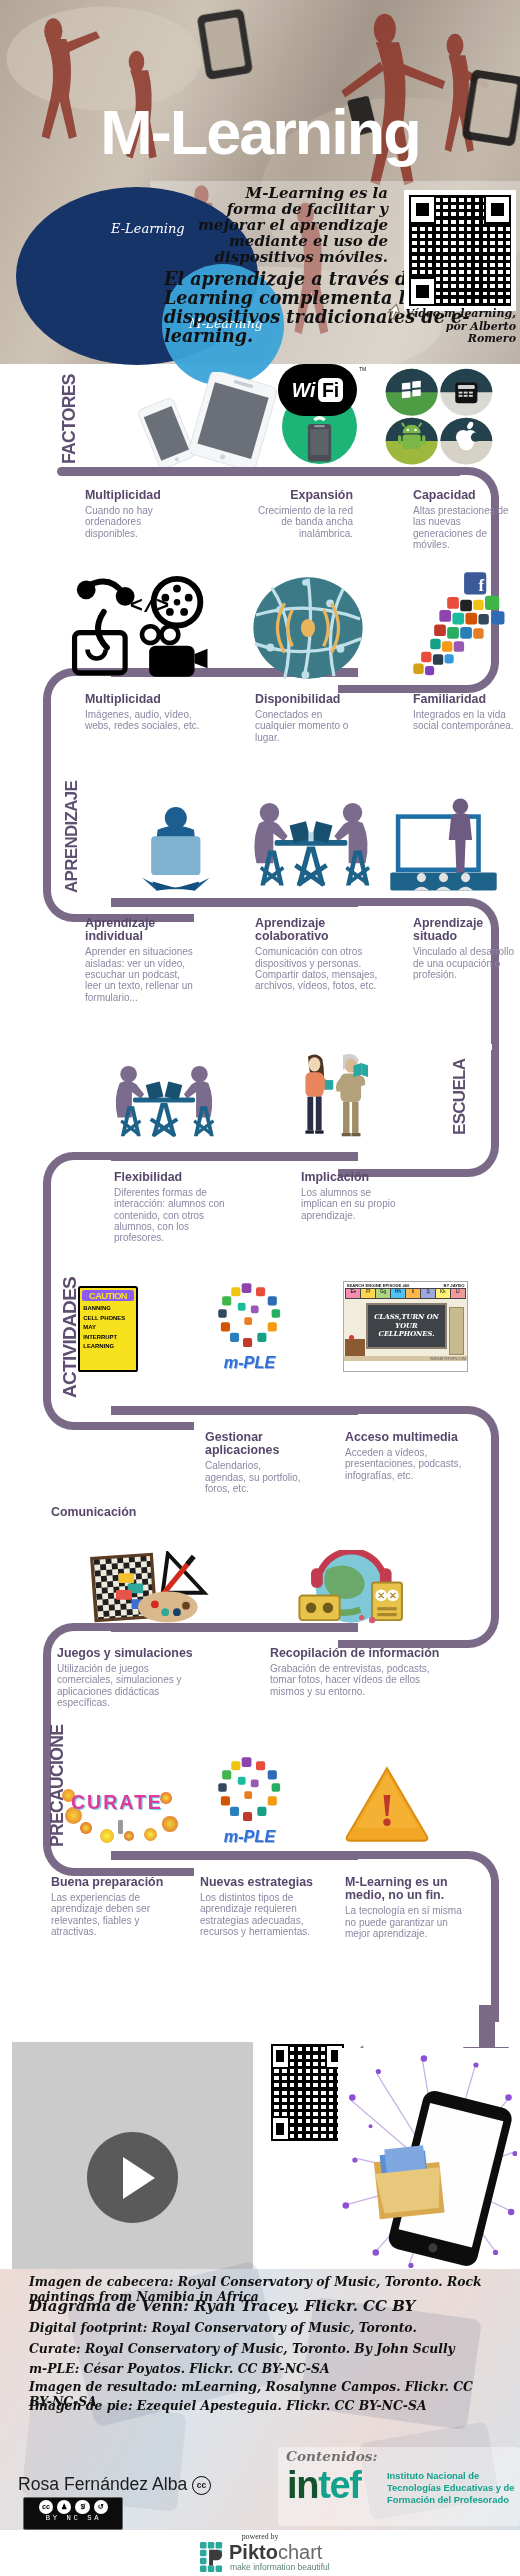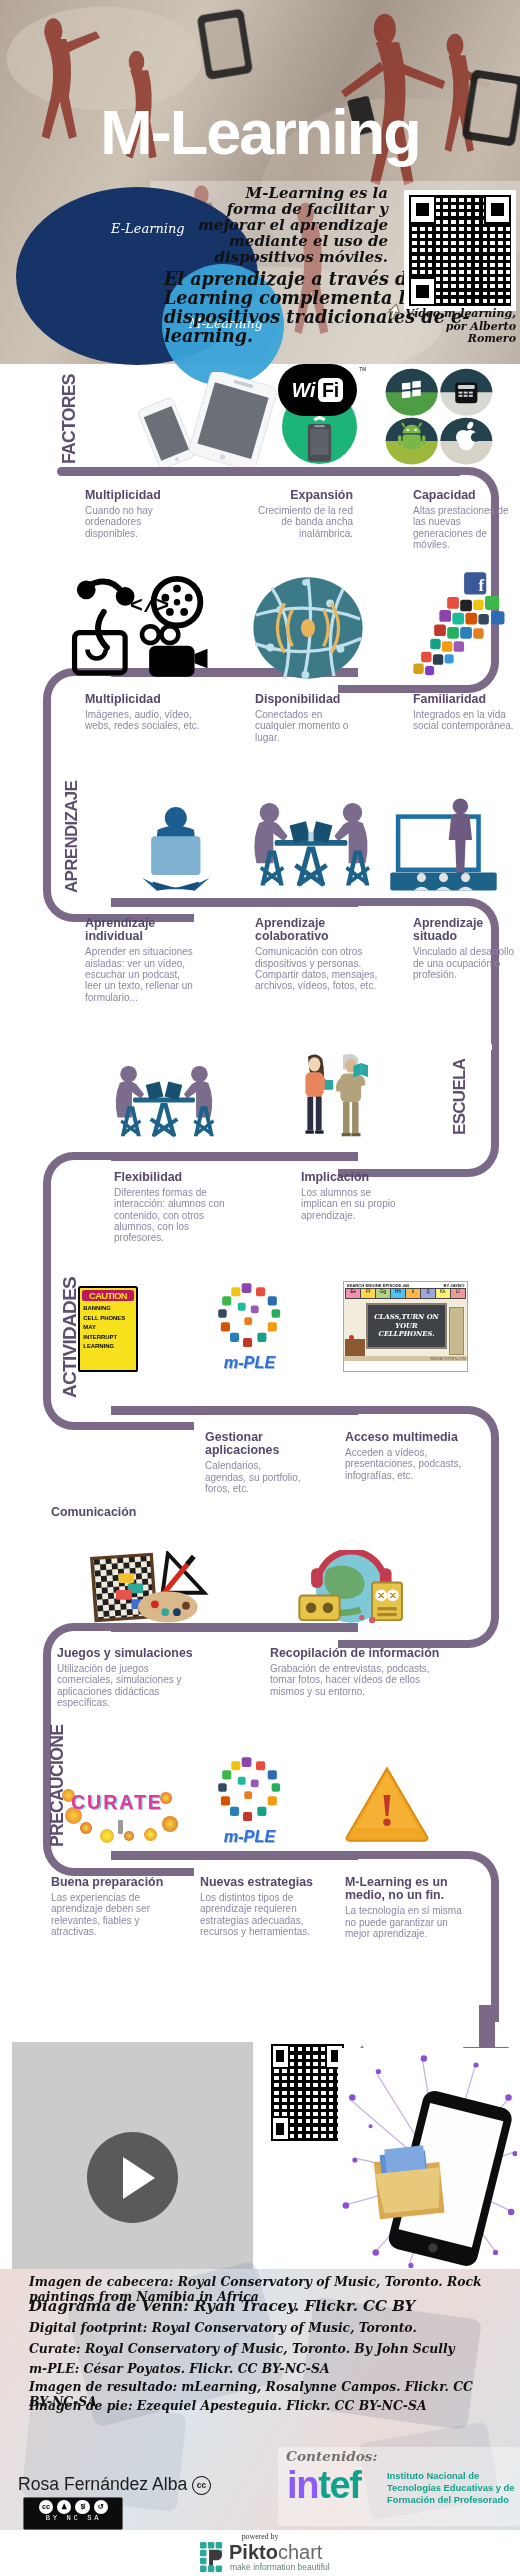--- a/index.html
+++ b/index.html
@@ -422,21 +422,21 @@
     <div class="b">Diferentes formas de interacción: alumnos con contenido, con otros alumnos, con los profesores.</div>
   </div>
   <div class="abs" style="left:301px;top:1171px;width:107px;">
     <div class="h">Implicación</div>
     <div class="b">Los alumnos se implican en su propio aprendizaje.</div>
   </div>
 
   <div class="vlabel" style="left:59px;top:1291px;height:107px;width:34px;font-size:19px;">ACTIVIDADES</div>
 
   <div class="abs" style="left:78px;top:1286px;width:60px;height:86px;background:#f7e11c;border:2.6px solid #000;border-radius:2.6px;box-sizing:border-box;">
-    <div style="background:#be185d;border-radius:2.6px;margin:2px;text-align:center;">
+    <div style="background:#8b5cf6;border-radius:2.6px;margin:2px;text-align:center;">
       <span style="color:#f7e11c;font-weight:bold;font-size:9.4px;letter-spacing:-0.7px;">CAUTION</span>
     </div>
     <div style="padding:1.3px 3.3px;font-weight:bold;font-size:5.9px;line-height:1.6;color:#000;">
       <div>BANNING</div>
       <div>CELL PHONES</div>
       <div>MAY</div>
       <div>INTERRUPT</div>
       <div>LEARNING</div>
     </div>
   </div>
@@ -730,21 +730,21 @@
       <span class="ccirc">cc</span>
       <span class="ccirc">♟</span>
       <span class="ccirc">$̸</span>
       <span class="ccirc">↺</span>
     </div>
     <div style="color:#fff;font-size:7.2px;text-align:center;letter-spacing:2.6px;font-family:'Liberation Mono',monospace;">BY NC SA</div>
   </div>
 
   <div class="abs" style="left:278px;top:2447px;width:242px;height:79px;background:rgba(255,255,255,0.40);border-radius:3.9px;"></div>
   <div class="abs" style="left:287px;top:2466px;font-size:38px;font-weight:bold;line-height:1;letter-spacing:-1.3px;">
-    <span style="color:#8b5cf6;">in</span><span style="color:#12a28c;">tef</span>
+    <span style="color:#14532d;">in</span><span style="color:#12a28c;">tef</span>
   </div>
   <div class="abs" style="left:387px;top:2470px;width:130px;font-size:9.4px;font-weight:bold;color:#12a28c;line-height:1.3;">Instituto Nacional de Tecnologías Educativas y de Formación del Profesorado</div>
 
   <div class="abs" style="left:0;top:2530px;width:520px;height:46px;background:#fff;"></div>
   <div class="abs" style="left:0;top:2532px;width:520px;text-align:center;font-size:7.8px;color:#333;font-family:'Liberation Serif',serif;">powered by</div>
   <svg class="abs" style="left:200px;top:2542px;" width="26" height="30" viewBox="0 0 40 46">
     <g fill="#2ca89a">
       <rect x="0" y="0" width="10" height="10" rx="2"></rect>
         <rect x="12" y="0" width="10" height="10" rx="2"></rect>
         <rect x="24" y="0" width="10" height="10" rx="2"></rect>

